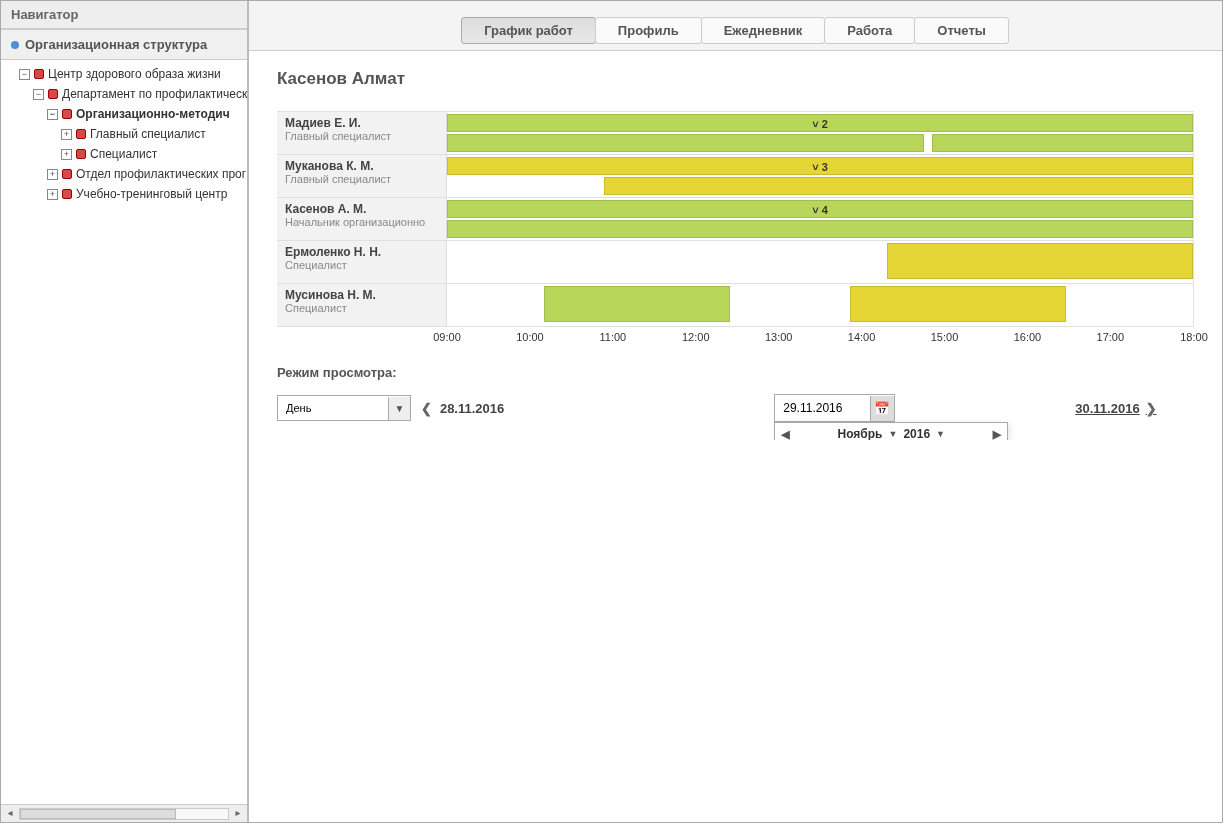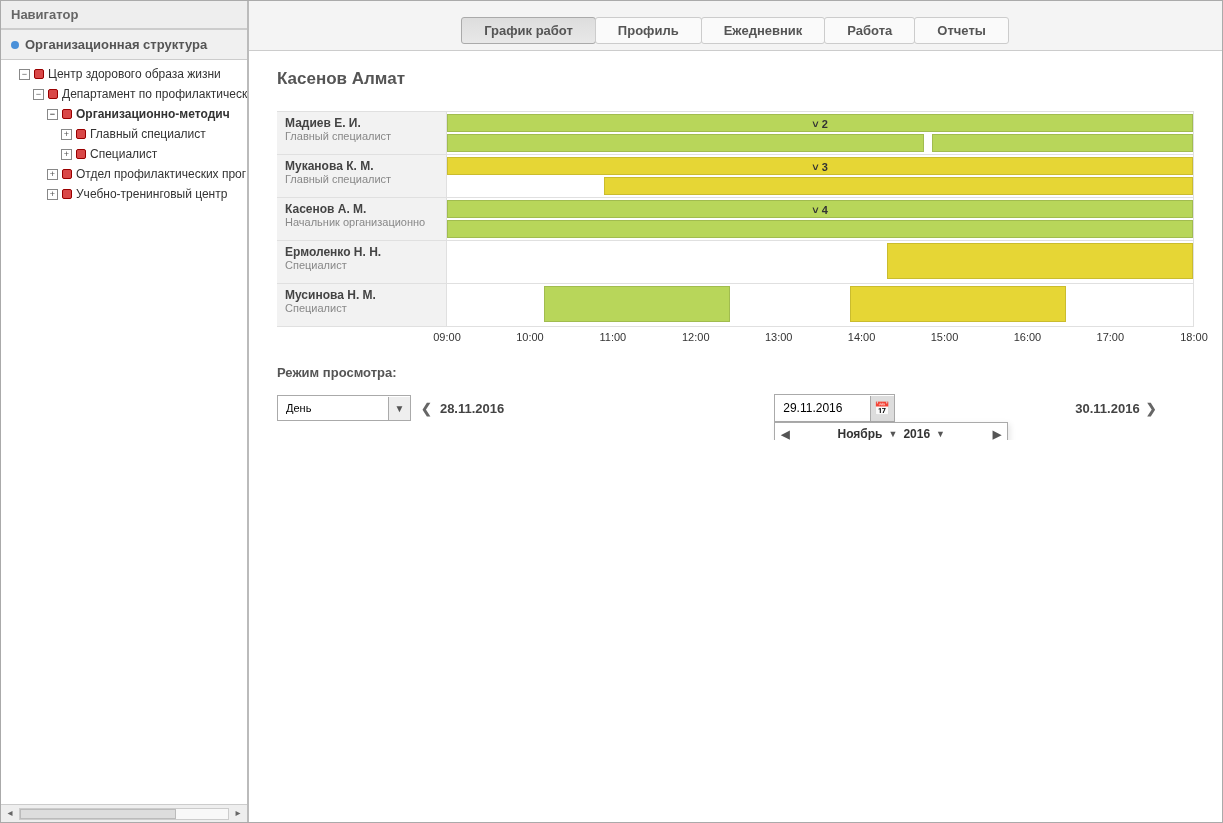--- a/index.html
+++ b/index.html
@@ -44,21 +44,21 @@
 .viewmode-label { font-size: 13px; font-weight: bold; color: #555; }
 .select-box { display: flex; align-items: center; border: 1px solid #aaa; background: #fff; }
 .select-box input { border: none; padding: 6px 8px; width: 110px; font-size: 11px; outline: none; }
 .select-box .dd { width: 22px; text-align: center; background: #eee; border-left: 1px solid #aaa; padding: 6px 0; cursor: pointer; font-size: 10px; color: #555; }
 .date-nav { display: flex; align-items: center; gap: 8px; font-size: 13px; font-weight: bold; color: #444; }
 .chev { cursor: pointer; font-size: 13px; color: #666; }
 .date-picker-wrap { position: relative; margin-left: 260px; }
 .dp-input { display: flex; align-items: center; border: 1px solid #aaa; }
 .dp-input input { border: none; padding: 6px 8px; width: 95px; font-size: 12px; outline: none; }
 .dp-input .cal-btn { width: 24px; text-align: center; background: #ddd; border-left: 1px solid #aaa; padding: 5px 0; cursor: pointer; font-size: 13px; }
-.next-date { margin-left: 170px; display: flex; align-items: center; gap: 6px; font-size: 13px; font-weight: bold; color: #444; }
+.next-date { margin-left: 170px; display: flex; align-items: center; gap: 6px; font-size: 13px; font-weight: bold; color: #444; text-decoration: underline; }
 .calendar { position: absolute; top: 28px; left: 0; width: 234px; border: 1px solid #aaa; background: #fff; box-shadow: 2px 2px 6px rgba(0,0,0,0.1); }
 .cal-head { display: flex; align-items: center; justify-content: space-between; padding: 4px 6px; font-size: 12px; font-weight: bold; }
 .cal-head .nav { cursor: pointer; color: #555; font-size: 11px; }
 .cal-head .my { display: flex; gap: 6px; align-items: center; }
 .cal-head .dd-sm { font-size: 9px; color: #555; }
 </style>
 </head>
 <body>
 
 <div class="app">

